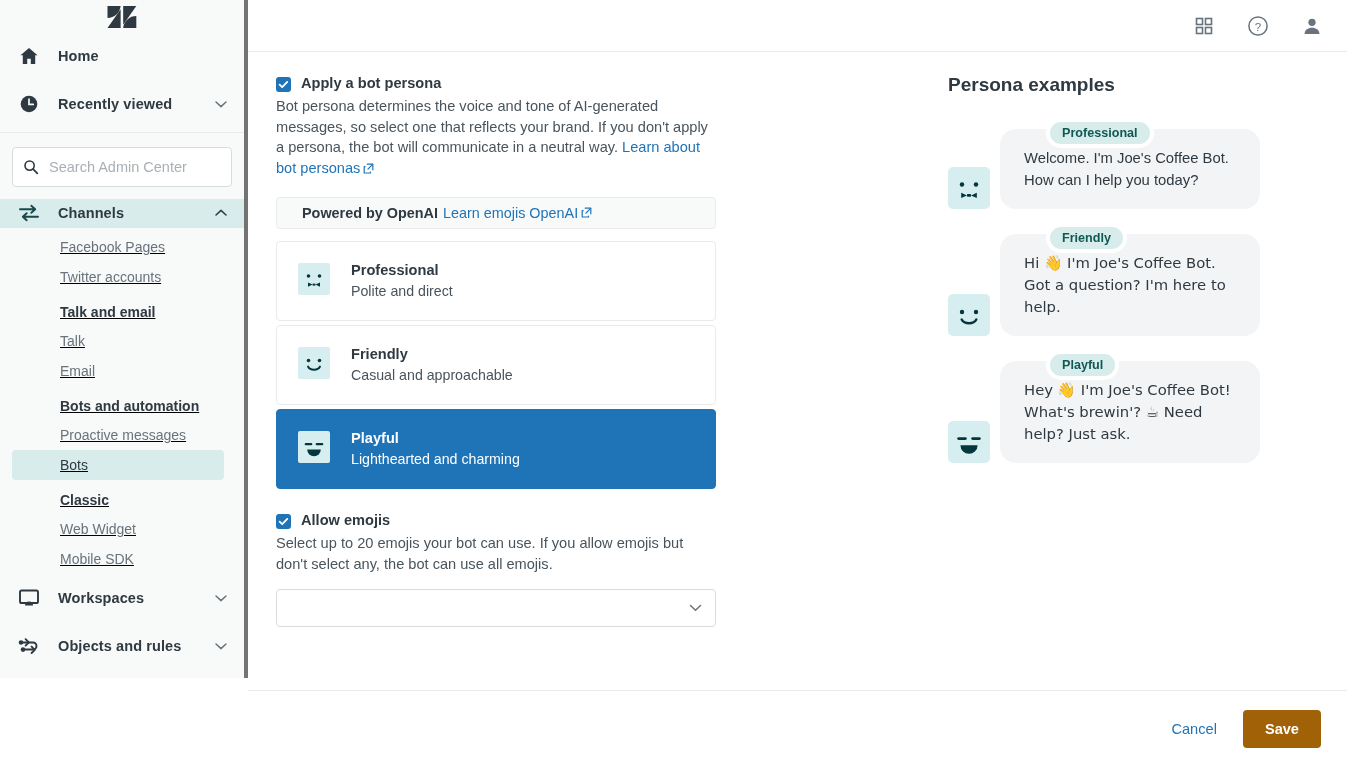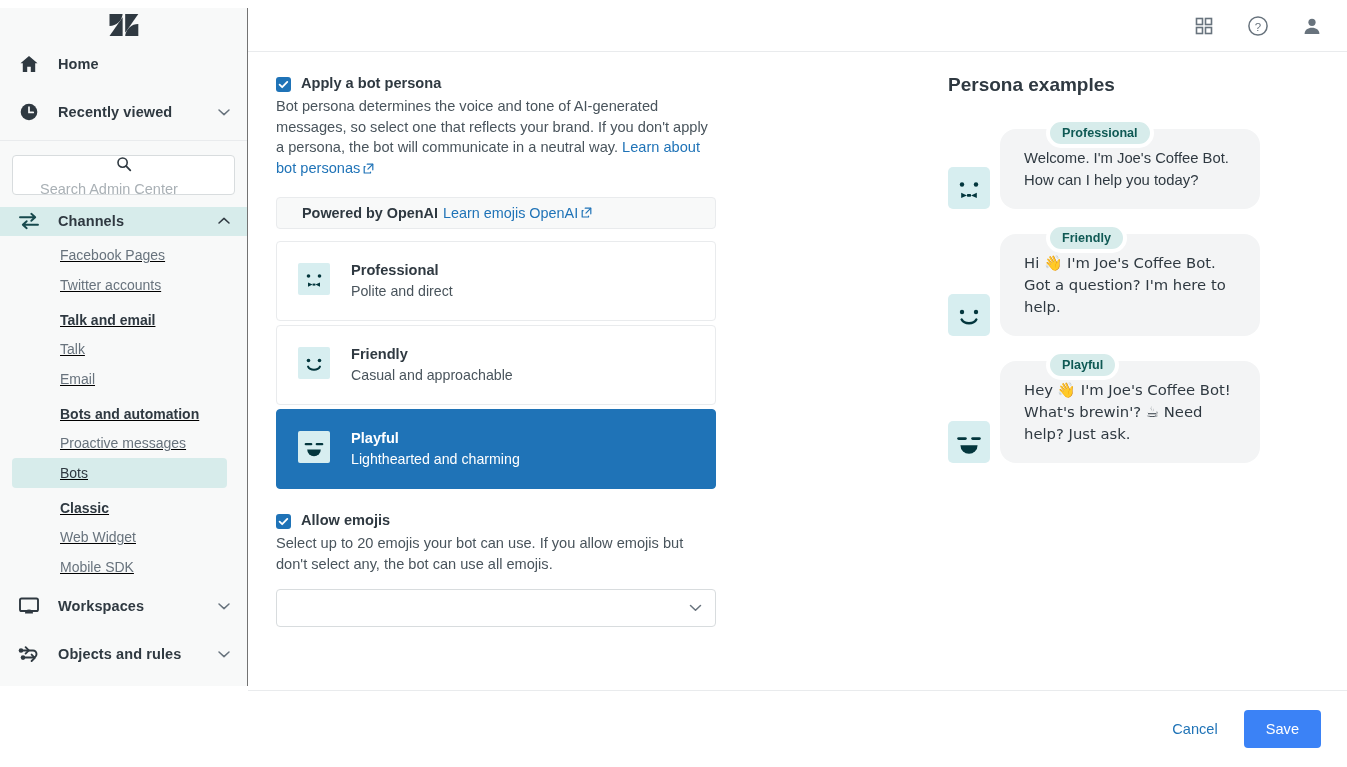--- a/index.html
+++ b/index.html
@@ -10,25 +10,24 @@
     background: #fff;
     font-family: "Liberation Sans", sans-serif;
     -webkit-font-smoothing: antialiased;
   }
   #app { display: flex; width: 1347px; height: 767px; }
 
   
   .sidebar {
     width: 248px; height: 678px;
     background: #f8f9f9;
-    border-right: 1px solid #737373;
+    border-right: 4px solid #737373;
     display: flex; flex-direction: column;
     flex: 0 0 248px;
     position: relative;
-    margin-top: 8px;
   }
   .brand { height: 52px; display: flex; align-items: center; justify-content: center; }
   .zd-logo { width: 30px; height: 24px; position: relative; }
   .zd-logo svg { display:block; }
 
   .nav-top { padding: 0; }
   .nav-row {
     display: flex; align-items: center;
     height: 48px; padding: 0 16px; gap: 16px;
     cursor: pointer; position: relative;
@@ -36,22 +35,21 @@
   .nav-row .nicon { width: 26px; display:flex; align-items:center; justify-content:center; color:#2f3941; }
   .nav-row .nlabel { font-size: 14.5px; font-weight: 700; color: #2f3941; letter-spacing: .1px; }
   .nav-row .chev { margin-left: auto; color: #68737d; display:flex; }
   .nav-sep { height:1px; background:#e9ebed; margin: 4px 0 0 0; }
 
   .search-wrap { padding: 14px 12px 12px 12px; }
   .search-box {
     display:flex; align-items:center; gap: 8px;
     height: 40px; background:#fff;
     border:1px solid #d8dcde; border-radius:4px;
-    padding: 0 25px;
-    flex-direction: column;
+    padding: 0 10px;
   }
   .search-box .sicon { color:#2f3941; display:flex; }
   .search-box input {
     border:none; outline:none; background:transparent;
     font-family:"Liberation Sans",sans-serif; font-size:14.5px; color:#2f3941;
     width:100%;
   }
   .search-box input::placeholder { color:#a9b0b5; }
 
   .nav-row.active { background:#d7eceb; }
@@ -163,22 +161,22 @@
     border-top:1px solid #e9ebed;
     display:flex; align-items:center; justify-content:flex-end;
     gap: 16px; padding-right: 26px;
   }
   .btn-cancel {
     background:none; border:none; color:#1f73b7;
     font-family:"Liberation Sans",sans-serif; font-size:14.6px;
     cursor:pointer; padding: 8px 10px;
   }
   .btn-save {
-    background:#3b82f6; color:#fff; border:none; border-radius:4px;
-    font-family:"Liberation Sans",sans-serif; font-size:14.6px; font-weight:400;
+    background:#a16207; color:#fff; border:none; border-radius:4px;
+    font-family:"Liberation Sans",sans-serif; font-size:14.6px; font-weight:700;
     padding: 0 22px; height:38px; cursor:pointer;
   }
 
   .emoji-g { font-family:"DejaVu Sans", sans-serif; }
 </style>
 </head>
 <body>
 
 <div id="app">
 

